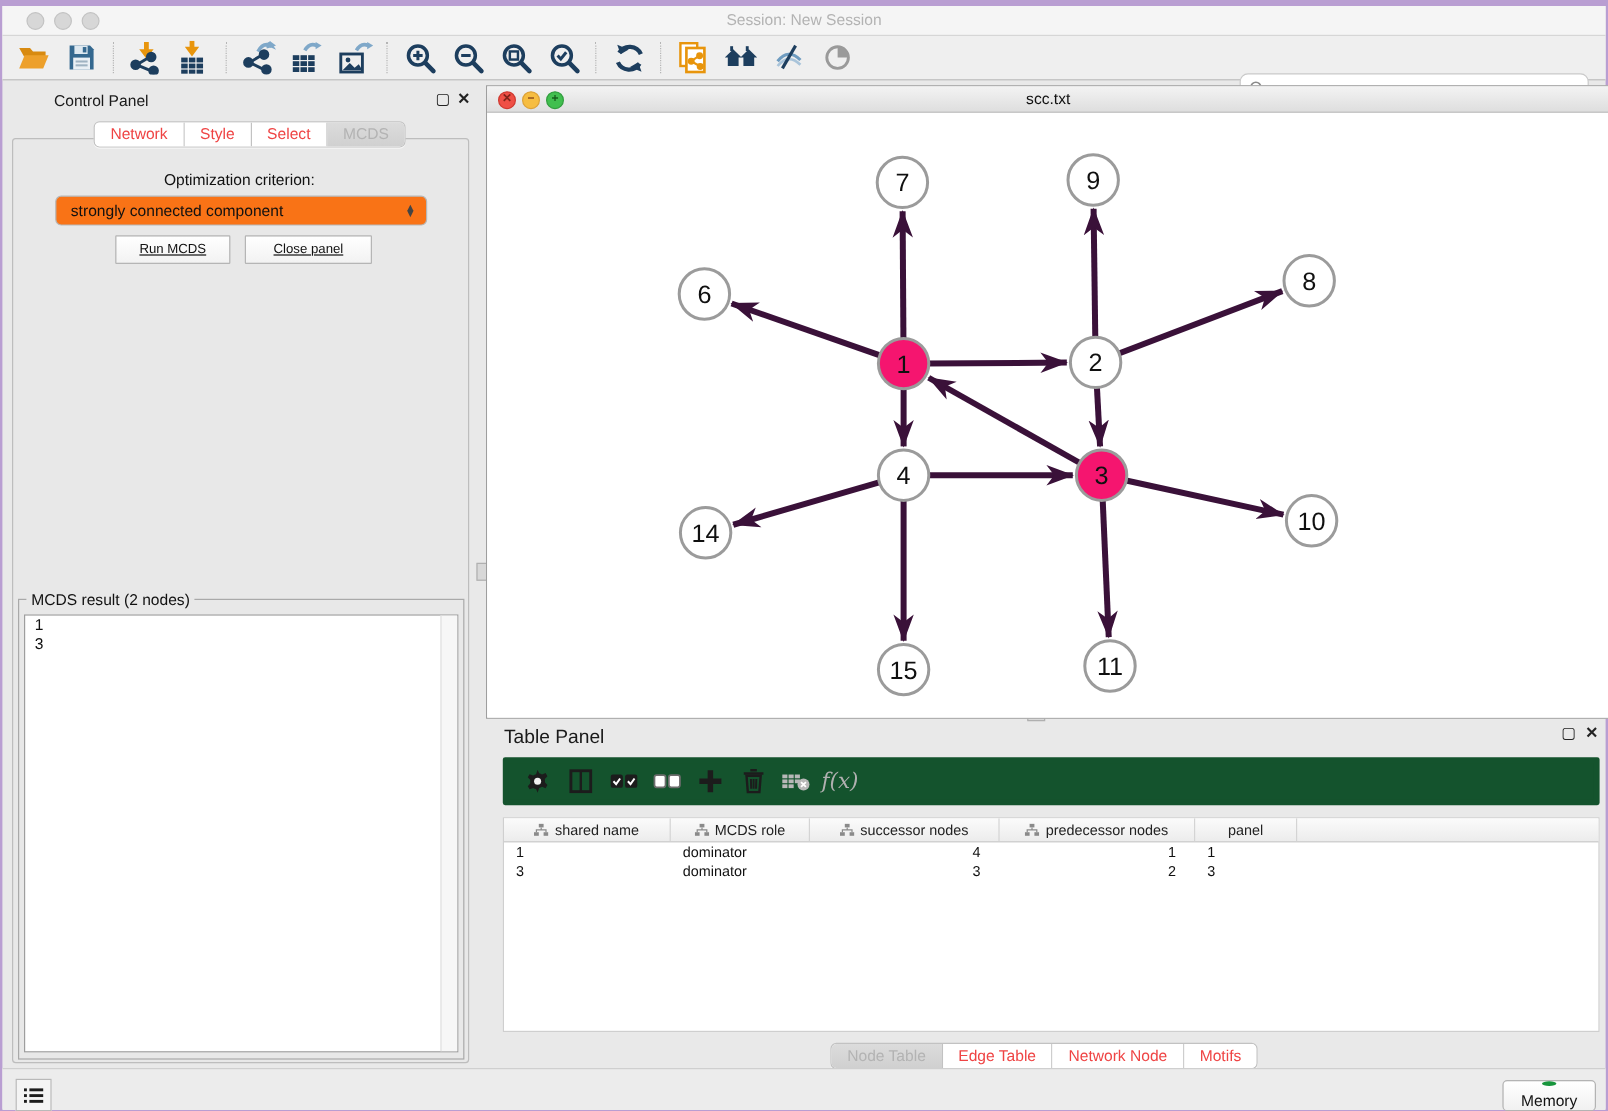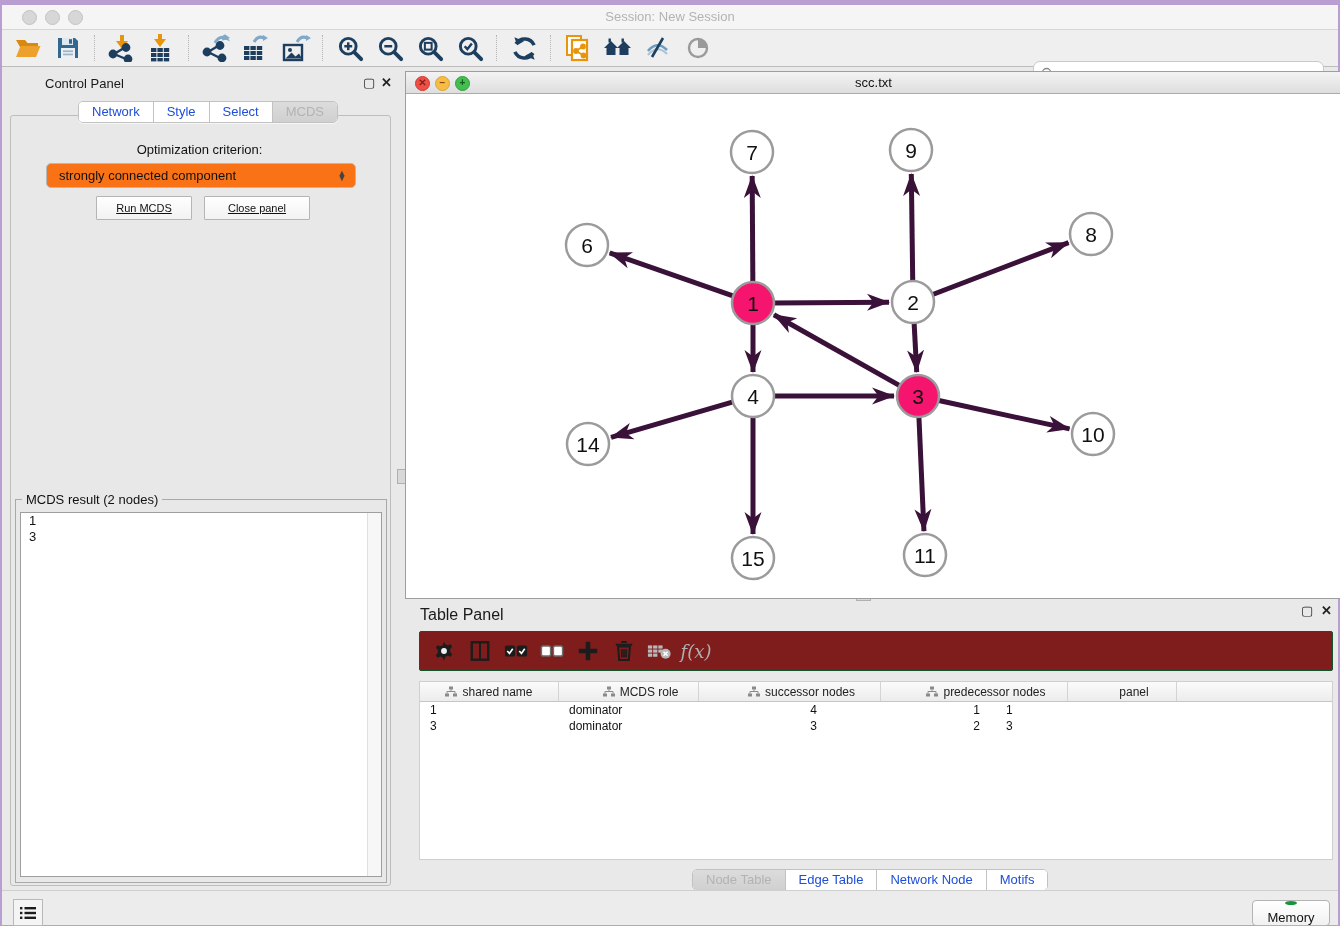--- a/index.html
+++ b/index.html
@@ -13,21 +13,21 @@
   .toolbar{position:absolute;left:0;top:25px;right:0;height:36px;background:#efefef;border-bottom:1px solid #bcbcbc;display:flex;align-items:center;}
   .tb-icon{width:34px;height:30px;display:flex;align-items:center;justify-content:center;margin:0 3px;}
   .tb-sep{width:1px;height:26px;border-left:1px dotted #b5b5b5;margin:0 6px;}
   .searchbox{position:absolute;right:14px;top:31px;width:282px;height:22px;background:#fff;border:1px solid #c9c9c9;border-radius:7px;display:flex;align-items:center;padding-left:7px;}
   .searchbox input{border:none;outline:none;flex:1;font-size:12px;background:transparent;margin-left:5px;}
   
   .cp-header{position:absolute;left:14px;top:71px;font-size:13px;color:#1a1a1a;margin-left:29px;}
   .panel-ctl{position:absolute;top:70px;font-size:13px;color:#222;cursor:default;}
   .cp-box{position:absolute;left:8px;top:110px;width:379px;height:769px;background:#e8e8e8;border:1px solid #bdbdbd;border-radius:3px;}
   .seg{display:flex;border:1px solid #c2c2c2;border-radius:5px;overflow:hidden;background:#fff;box-shadow:0 1px 0 rgba(255,255,255,.6);}
-  .seg .seg-item{padding:0 13px;height:20px;line-height:20px;font-size:13px;color:#1d4ed8;background:#fff;border-right:1px solid #c2c2c2;white-space:nowrap;}
+  .seg .seg-item{padding:0 13px;height:20px;line-height:20px;font-size:13px;color:#ef4444;background:#fff;border-right:1px solid #c2c2c2;white-space:nowrap;}
   .seg .seg-item:last-child{border-right:none;}
   .seg .seg-item.sel{background:linear-gradient(#dcdcdc,#d0d0d0);color:#b3b3b3;}
   .cp-tabs{position:absolute;left:76px;top:96px;}
   .opt-label{position:absolute;left:0;width:395px;top:137px;text-align:center;font-size:13px;color:#111;}
   .dropdown{position:absolute;left:44px;top:158px;width:308px;height:23px;background:#f97316;border:1px solid #b7b7b7;border-radius:5px;display:flex;align-items:center;font-size:13px;color:#111;}
   .dropdown .dd-text{flex:1;padding-left:12px;}
   .dd-arrows{width:18px;display:flex;flex-direction:column;align-items:center;line-height:5px;font-size:9px;color:#444;padding-right:4px;}
   .btn{position:absolute;height:22px;background:linear-gradient(#ffffff,#f2f2f2);border:1px solid #b5b5b5;border-radius:1px;font-size:11px;color:#111;display:flex;align-items:center;justify-content:center;text-decoration:underline;}
   .fieldset-box{position:absolute;left:13px;top:494px;width:370px;height:382px;border:1px solid #a9a9a9;}
   .fieldset-legend{position:absolute;left:6px;top:-8px;background:#e8e8e8;padding:0 4px;font-size:13px;color:#111;}
@@ -36,24 +36,24 @@
   .result-scroll{position:absolute;right:0;top:0;bottom:0;width:13px;background:#f7f7f7;border-left:1px solid #e0e0e0;}
   
   .netwin{position:absolute;left:403px;top:66px;width:935px;height:526px;background:#fff;border:1px solid #9e9e9e;}
   .net-titlebar{position:absolute;left:0;top:0;right:0;height:21px;background:linear-gradient(#f3f3f3,#dedede);border-bottom:1px solid #ababab;}
   .traffic{position:absolute;top:4px;width:13px;height:13px;border-radius:50%;font-size:10px;line-height:12px;text-align:center;color:rgba(90,20,10,.75);font-weight:bold;}
   .net-title{position:absolute;left:0;right:0;top:3px;text-align:center;font-size:13px;color:#111;}
   .net-canvas{position:absolute;left:0;top:22px;right:0;bottom:0;background:#fff;}
   .grip{position:absolute;background:#d8d8d8;border:1px solid #b0b0b0;}
   
   .tp-header{position:absolute;left:418px;top:601px;font-size:16px;color:#1a1a1a;}
-  .tp-toolbar{position:absolute;left:417px;top:626px;width:914px;height:40px;background:#7f1d1d;border:1px solid #14532d;border-radius:2px;display:flex;align-items:center;padding-left:8px;box-sizing:border-box;}
+  .tp-toolbar{position:absolute;left:417px;top:626px;width:914px;height:40px;background:#14532d;border:5px solid #14532d;border-radius:2px;display:flex;align-items:center;padding-left:8px;box-sizing:border-box;}
   .tp-icon{width:32px;height:30px;display:flex;align-items:center;justify-content:center;margin-right:4px;}
   .tbl{position:absolute;left:417px;top:676px;width:914px;height:179px;background:#fff;border:1px solid #cfcfcf;box-sizing:border-box;}
-  .tbl-header{display:grid;grid-template-columns:139px 116px 158px 163px 85px 1fr;height:19px;background:linear-gradient(#fbfbfb,#ececec);border-bottom:1px solid #c6c6c6;gap:24px;}
+  .tbl-header{display:grid;grid-template-columns:139px 116px 158px 163px 85px 1fr;height:19px;background:linear-gradient(#fbfbfb,#ececec);border-bottom:1px solid #c6c6c6;}
   .th{display:flex;align-items:center;justify-content:center;gap:5px;font-size:12px;color:#222;border-right:1px solid #d4d4d4;overflow:hidden;}
   .th:last-child{border-right:none;}
   .tbl-row{display:grid;grid-template-columns:139px 116px 158px 163px 85px 1fr;height:16px;font-size:12px;color:#111;}
   .td{line-height:16px;padding:0 10px;white-space:nowrap;overflow:hidden;}
   .td.right{text-align:right;padding-right:16px;}
   .tp-tabs{position:absolute;left:690px;top:864px;}
   
   .statusbar{position:absolute;left:0;right:0;top:885px;height:34px;background:#ececec;border-top:1px solid #cfcfcf;}
   .list-btn{position:absolute;left:11px;top:8px;width:28px;height:25px;background:#f4f4f4;border:1px solid #b9b9b9;display:flex;align-items:center;justify-content:center;}
   .memory-btn{position:absolute;right:8px;top:9px;width:76px;height:24px;background:linear-gradient(#ffffff,#f1f1f1);border:1px solid #b3b3b3;border-radius:4px;display:flex;align-items:center;justify-content:center;gap:5px;font-size:13px;color:#111;flex-direction:column;}

